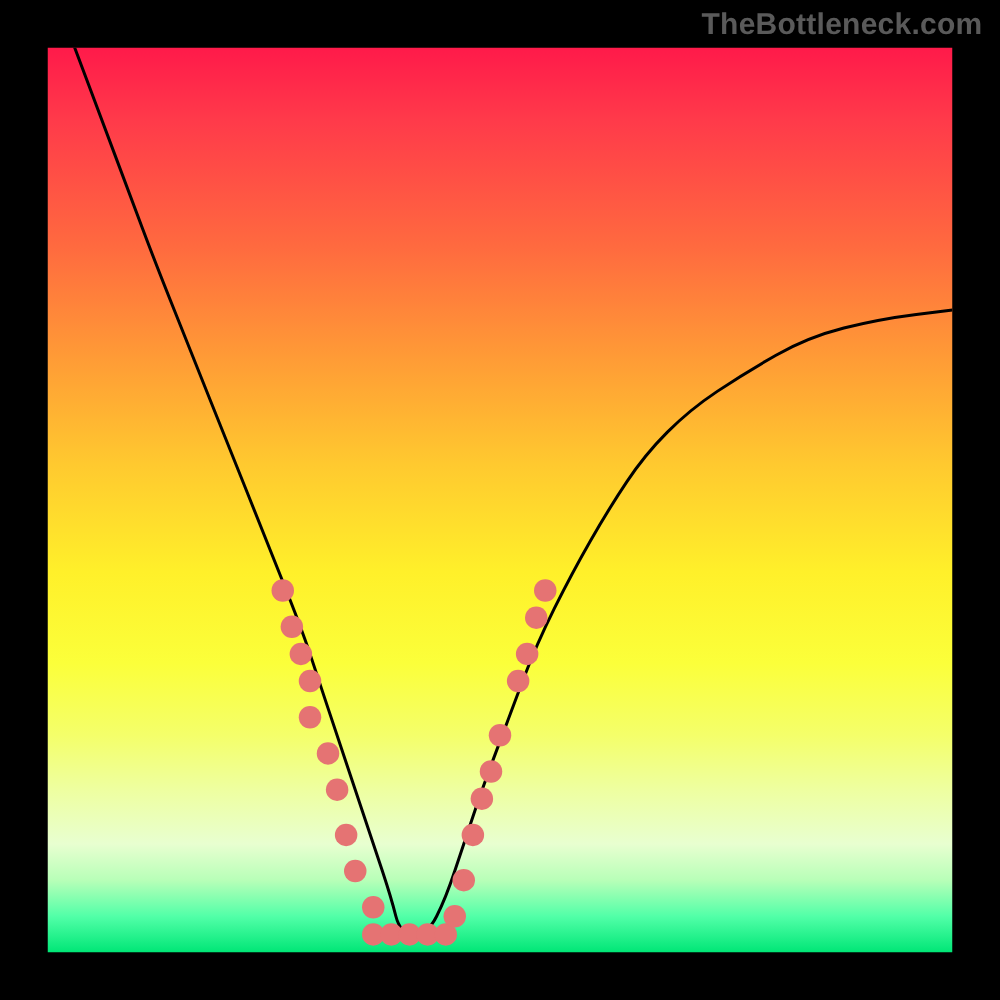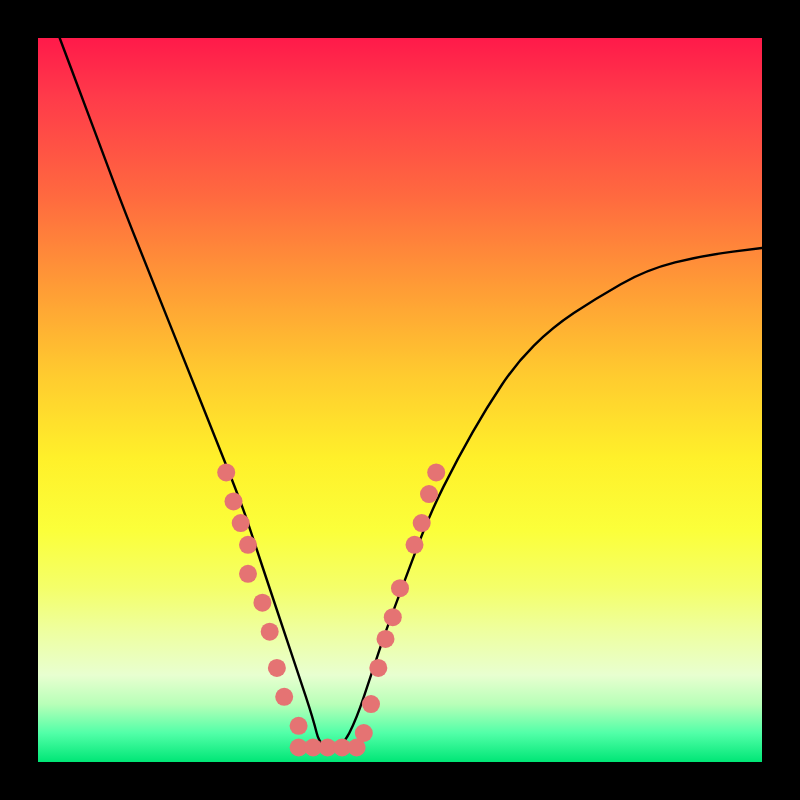--- a/index.html
+++ b/index.html
@@ -97,13 +97,14 @@
           <circle cx="347.5" cy="600.9" r="9" fill="#e57373" stroke="#cc6666" stroke-width="0"></circle>
           <circle cx="354.8" cy="579.2" r="9" fill="#e57373" stroke="#cc6666" stroke-width="0"></circle>
           <circle cx="362.0" cy="550.2" r="9" fill="#e57373" stroke="#cc6666" stroke-width="0"></circle>
           <circle cx="376.5" cy="506.8" r="9" fill="#e57373" stroke="#cc6666" stroke-width="0"></circle>
           <circle cx="383.7" cy="485.1" r="9" fill="#e57373" stroke="#cc6666" stroke-width="0"></circle>
           <circle cx="391.0" cy="456.1" r="9" fill="#e57373" stroke="#cc6666" stroke-width="0"></circle>
           <circle cx="398.2" cy="434.4" r="9" fill="#e57373" stroke="#cc6666" stroke-width="0"></circle>
         </g>
     </svg>
   </div>
+  <div class="watermark">TheBottleneck.com</div>
 </div>
 
 </body></html>

